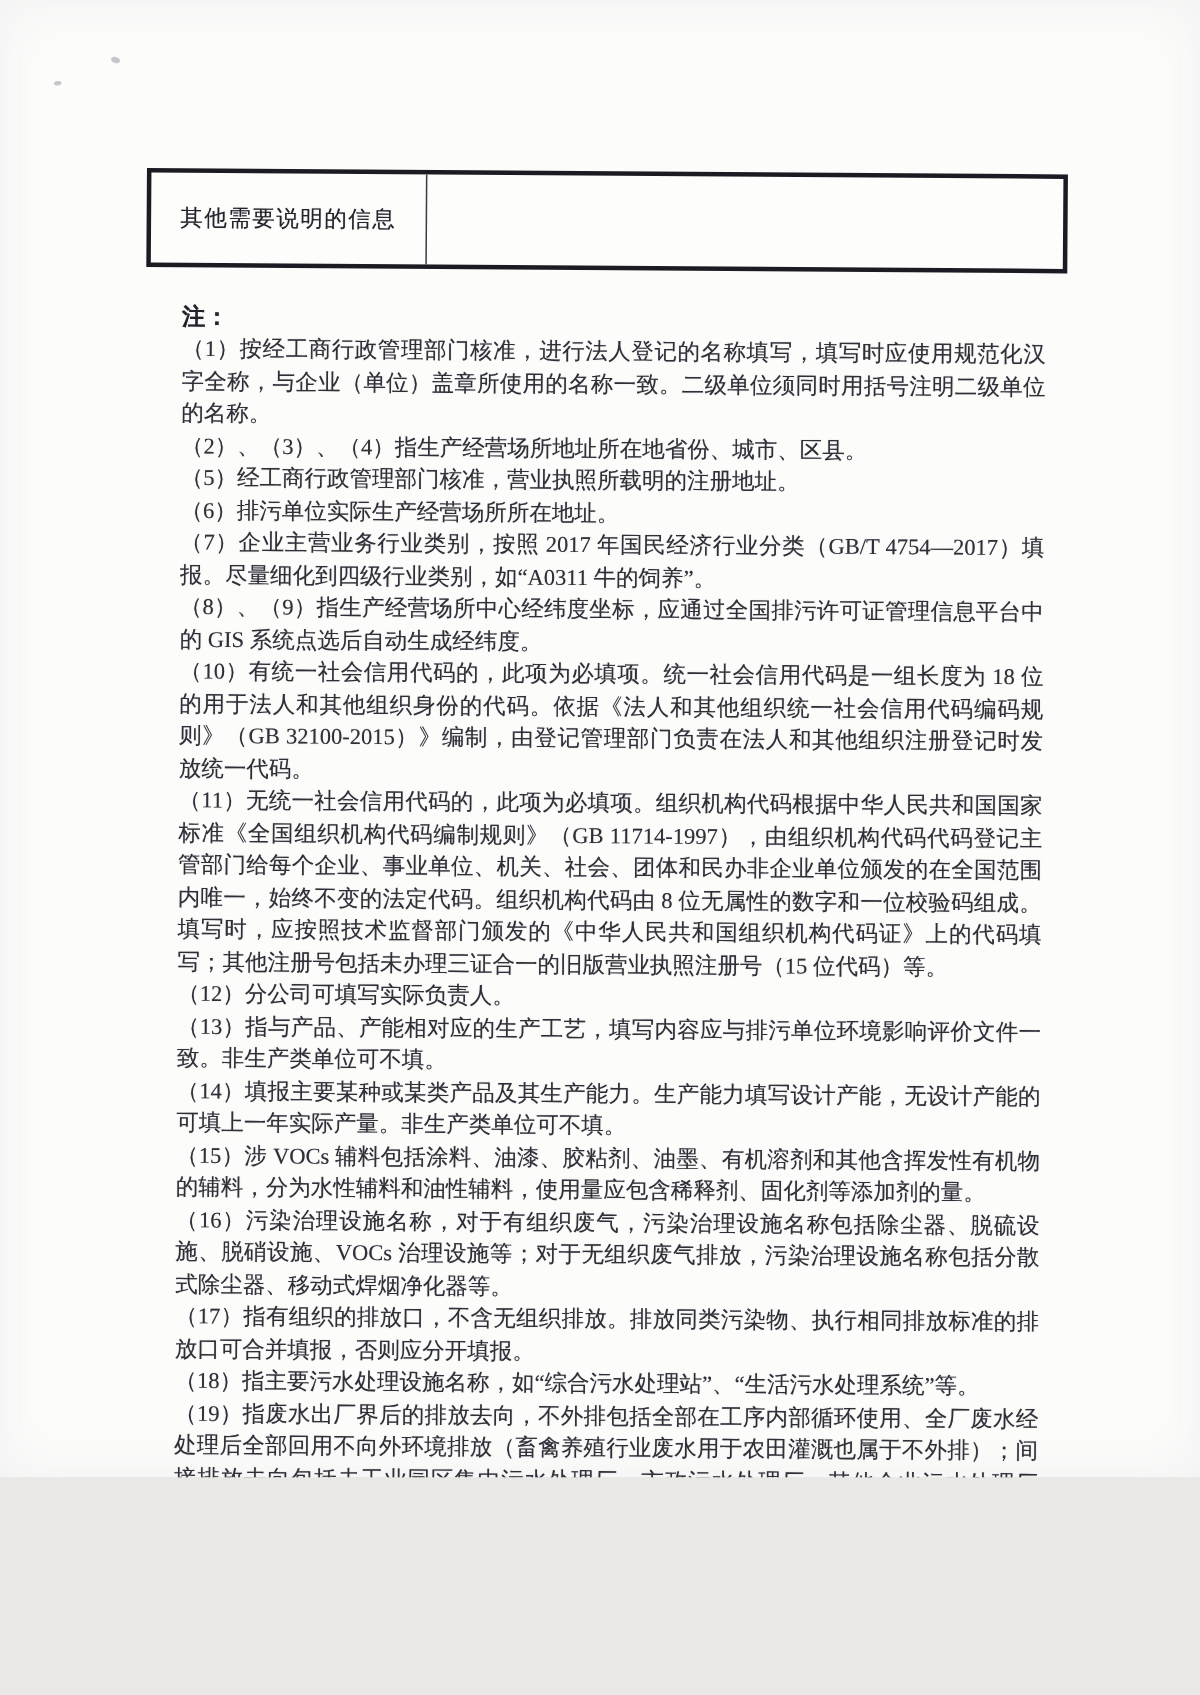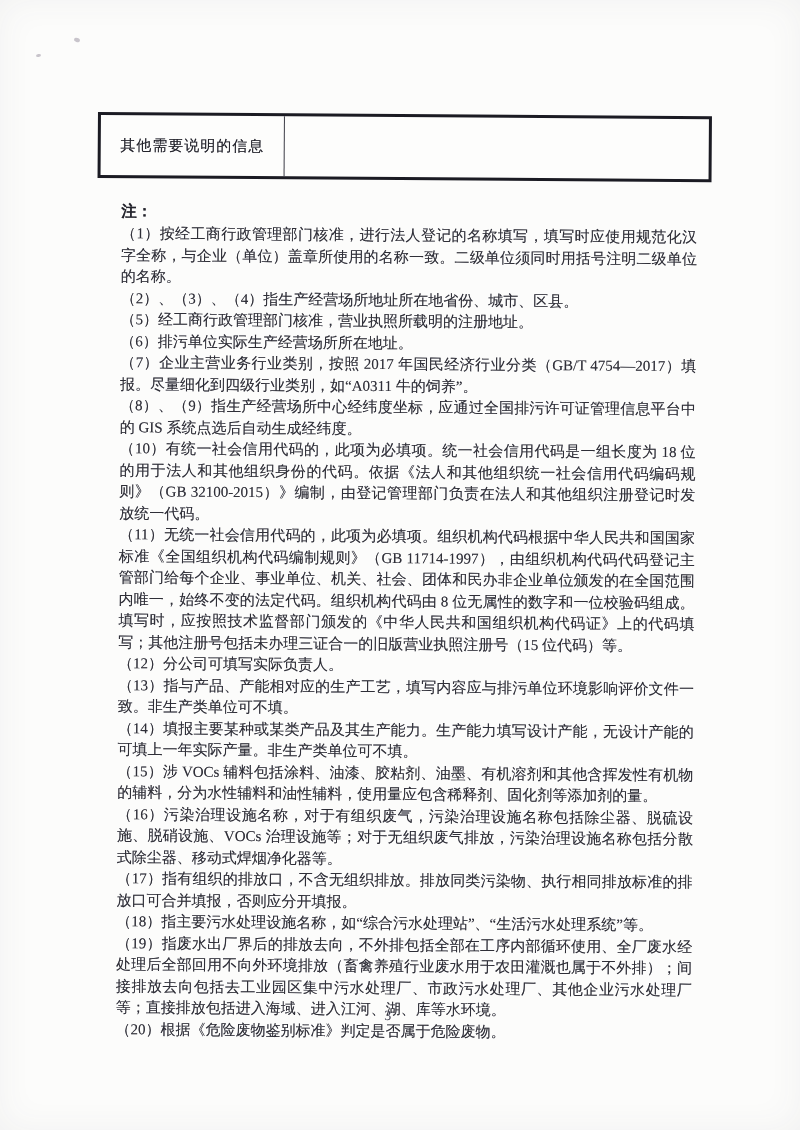--- a/index.html
+++ b/index.html
@@ -1,17 +1,17 @@
 <!DOCTYPE html>
 <html><head>
 <meta charset="utf-8">
 <style>
   html,body { margin:0; padding:0; background:#e9e8e6; }
   .page {
-    position:relative; width:800px; height:1130px; margin:0 auto;
+    position:relative; width:800px; height:985px; margin:0 auto;
     background:#fcfcfb; overflow:hidden;
     font-family:"Liberation Serif","DejaVu Serif",serif;
     color:#2e2e36;
     box-shadow: inset 0 0 35px rgba(70,70,80,.06);
   }
   .tilt { position:absolute; left:0; top:0; width:800px; height:1130px;
           transform:rotate(.4deg); transform-origin:100px 110px; }
   .info-table {
     position:absolute; left:98px; top:112px; width:608px; height:60px;
     border:3px solid #1b1b23; display:flex; background:#fdfdfc;

